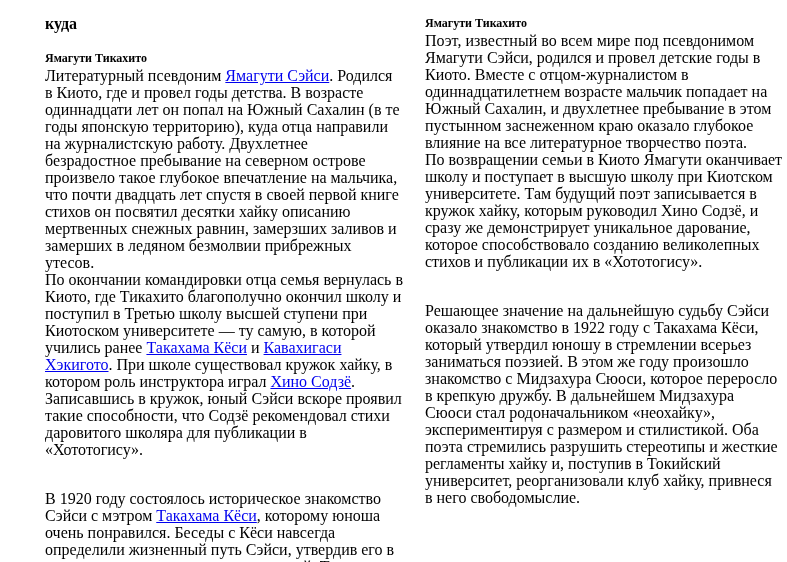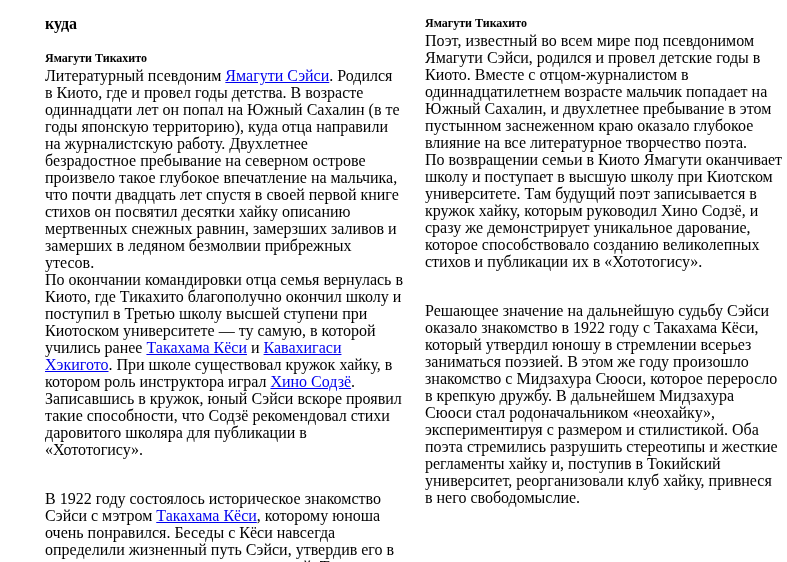--- a/index.html
+++ b/index.html
@@ -26,21 +26,21 @@
 <body>
 
 <div class="page">
 
   <div class="column">
     <div class="col-header">куда</div>
     <div class="article-title">Ямагути Тикахито</div>
     <div class="paragraphs">
         <div class="para"><span>Литературный псевдоним </span><a class="wikilink">Ямагути Сэйси</a><span>. Родился в Киото, где и провел годы детства. В возрасте одиннадцати лет он попал на Южный Сахалин (в те годы японскую территорию), куда отца направили на журналистскую работу. Двухлетнее безрадостное пребывание на северном острове произвело такое глубокое впечатление на мальчика, что почти двадцать лет спустя в своей первой книге стихов он посвятил десятки хайку описанию мертвенных снежных равнин, замерзших заливов и замерших в ледяном безмолвии прибрежных утесов.</span></div>
         <div class="para"><span>По окончании командировки отца семья вернулась в Киото, где Тикахито благополучно окончил школу и поступил в Третью школу высшей ступени при Киотоском университете — ту самую, в которой учились ранее </span><a class="wikilink">Такахама Кёси</a><span> и </span><a class="wikilink">Кавахигаси Хэкигото</a><span>. При школе существовал кружок хайку, в котором роль инструктора играл </span><a class="wikilink">Хино Содзё</a><span>. Записавшись в кружок, юный Сэйси вскоре проявил такие способности, что Содзё рекомендовал стихи даровитого школяра для публикации в «Хототогису».</span></div>
-        <div class="para gap"><span>В 1922 году состоялось историческое знакомство Сэйси с мэтром </span><a class="wikilink">Такахама Кёси</a><span>, которому юноша очень понравился. Беседы с Кёси навсегда определили жизненный путь Сэйси, утвердив его в намерении всерьез заниматься поэзией. Тогда же, в</span></div>
+        <div class="para gap"><span>В 1920 году состоялось историческое знакомство Сэйси с мэтром </span><a class="wikilink">Такахама Кёси</a><span>, которому юноша очень понравился. Беседы с Кёси навсегда определили жизненный путь Сэйси, утвердив его в намерении всерьез заниматься поэзией. Тогда же, в</span></div>
       </div>
   </div>
 
   <div class="column">
     <div class="article-title">Ямагути Тикахито</div>
     <div class="paragraphs">
         <div class="para"><span>Поэт, известный во всем мире под псевдонимом Ямагути Сэйси, родился и провел детские годы в Киото. Вместе с отцом-журналистом в одиннадцатилетнем возрасте мальчик попадает на Южный Сахалин, и двухлетнее пребывание в этом пустынном заснеженном краю оказало глубокое влияние на все литературное творчество поэта.</span></div>
         <div class="para"><span>По возвращении семьи в Киото Ямагути оканчивает школу и поступает в высшую школу при Киотском университете. Там будущий поэт записывается в кружок хайку, которым руководил Хино Содзё, и сразу же демонстрирует уникальное дарование, которое способствовало созданию великолепных стихов и публикации их в «Хототогису».</span></div>
         <div class="para gap"><span>Решающее значение на дальнейшую судьбу Сэйси оказало знакомство в 1922 году с Такахама Кёси, который утвердил юношу в стремлении всерьез заниматься поэзией. В этом же году произошло знакомство с Мидзахура Сюоси, которое переросло в крепкую дружбу. В дальнейшем Мидзахура Сюоси стал родоначальником «неохайку», экспериментируя с размером и стилистикой. Оба поэта стремились разрушить стереотипы и жесткие регламенты хайку и, поступив в Токийский университет, реорганизовали клуб хайку, привнеся в него свободомыслие.</span></div>
       </div>

